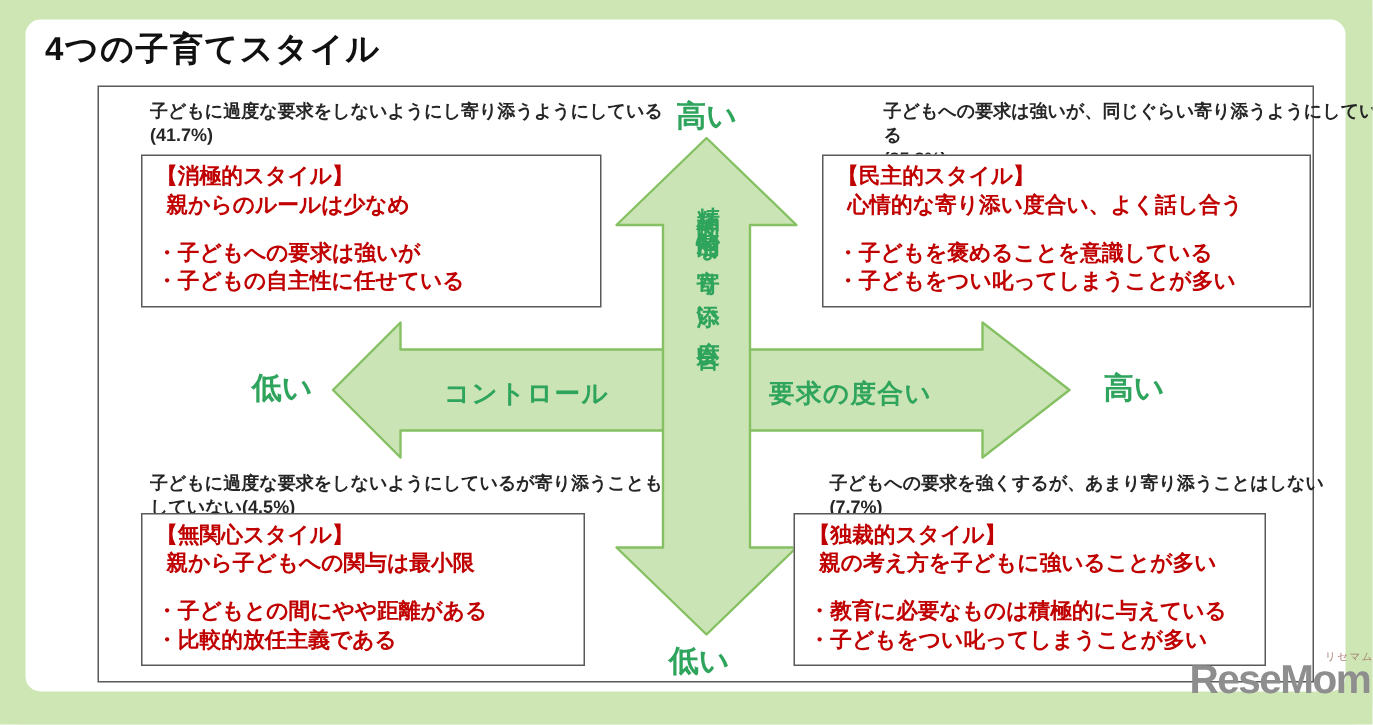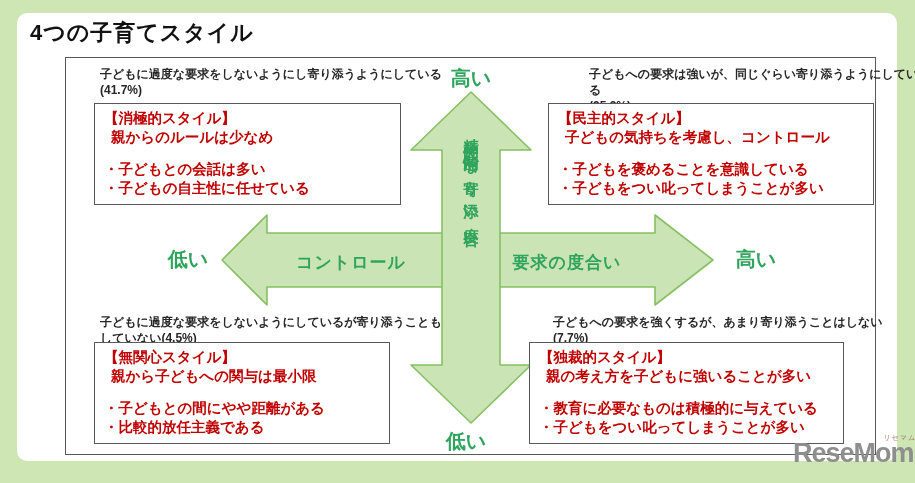--- a/index.html
+++ b/index.html
@@ -129,32 +129,32 @@
   <div class="axis-vertical">精神的・心情的な寄り添い度合い</div>
 
   <div class="q-header tl">
     <div>子どもに過度な要求をしないようにし寄り添うようにしている</div>
     <div>(41.7%)</div>
   </div>
   <div class="style-box tl">
     <div>【消極的スタイル】</div>
     <div class="summary">親からのルールは少なめ</div>
     <div class="bullets">
-      <div>・子どもとの会話は多い</div>
+      <div>・子どもへの要求は強いが</div>
       <div>・子どもの自主性に任せている</div>
     </div>
   </div>
 
   <div class="q-header tr">
     <div>子どもへの要求は強いが、同じぐらい寄り添うようにしている</div>
     <div>(35.3%)</div>
   </div>
   <div class="style-box tr">
     <div>【民主的スタイル】</div>
-    <div class="summary">子どもの気持ちを考慮し、コントロール</div>
+    <div class="summary">心情的な寄り添い度合い、よく話し合う</div>
     <div class="bullets">
       <div>・子どもを褒めることを意識している</div>
       <div>・子どもをつい叱ってしまうことが多い</div>
     </div>
   </div>
 
   <div class="q-header bl">
     <div>子どもに過度な要求をしないようにしているが寄り添うことも</div>
     <div>していない(4.5%)</div>
   </div>

